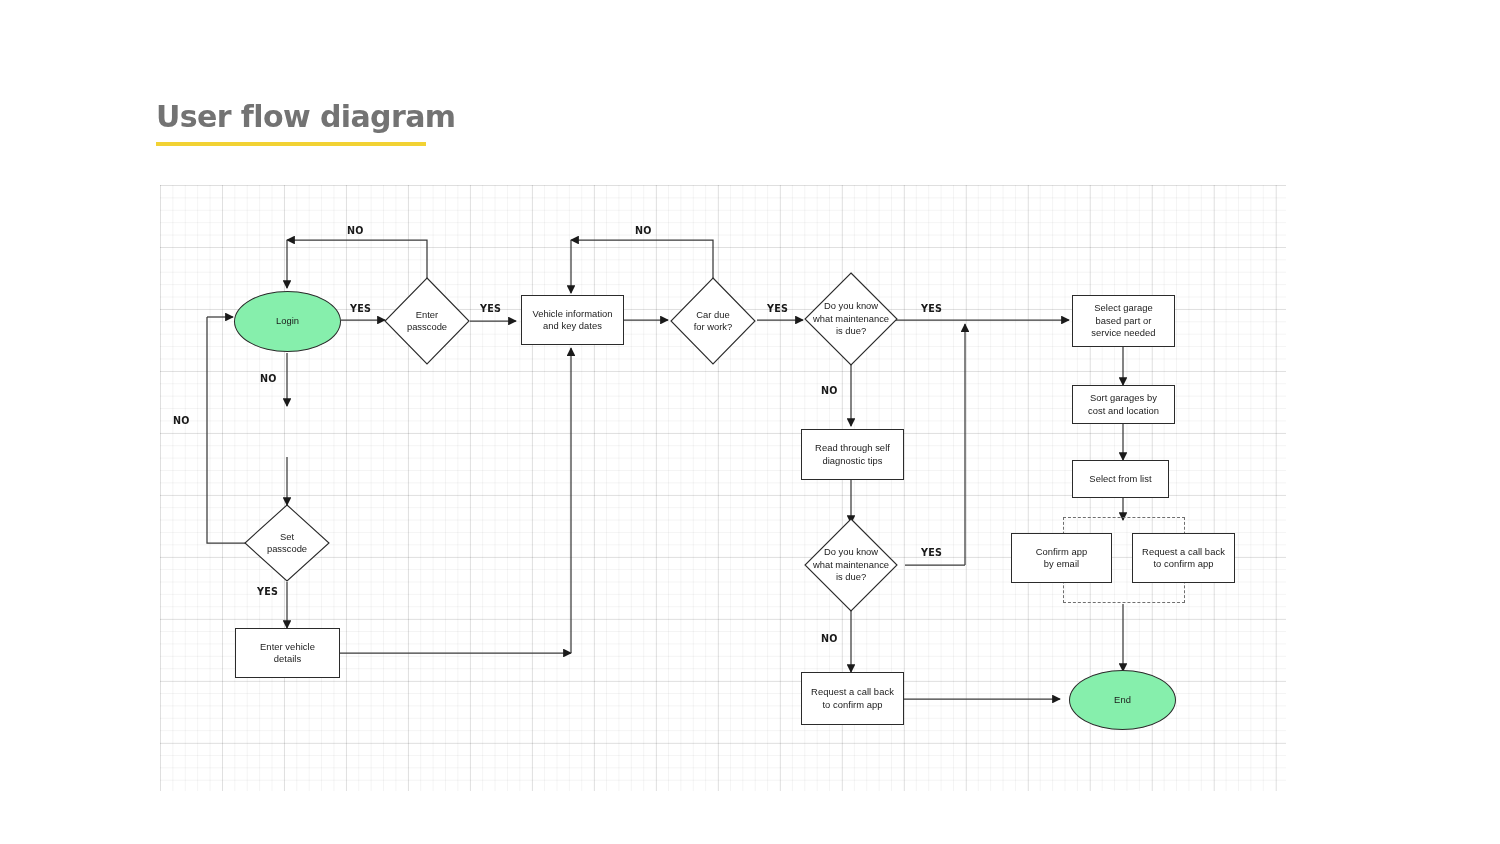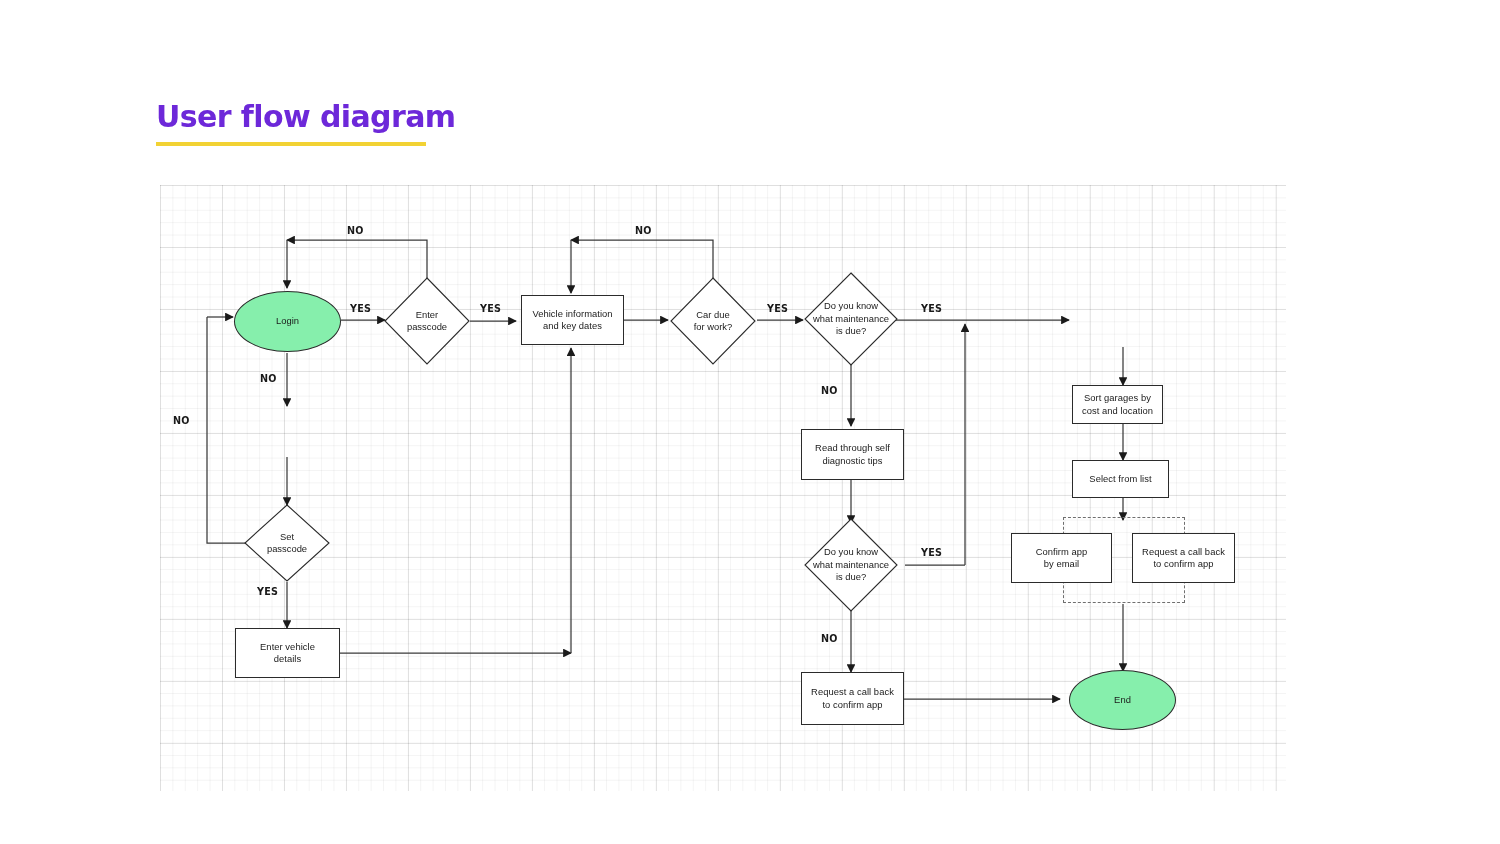--- a/index.html
+++ b/index.html
@@ -26,21 +26,21 @@
     position: absolute;
     left: 156px;
     top: 100px;
     width: 600px;
   }
   #page-title {
     font-family: "DejaVu Sans", sans-serif;
     font-size: 30px;
     font-weight: bold;
     letter-spacing: -0.6px;
-    color: #6d28d9;
+    color: #737373;
     margin: 0;
     line-height: 34px;
   }
   #title-underline {
     margin-top: 8px;
     width: 270px;
     height: 4px;
     background: #f2d233;
   }
   
@@ -285,22 +285,29 @@
       </div>
     </div>
 
     <div class="node node-rect" style="left:641px; top:487px; width:103px; height:53px;">
       <div>
         <div>Request a call back</div>
         <div>to confirm app</div>
       </div>
     </div>
 
-
-    <div class="node node-rect" style="left:912px; top:200px; width:91px; height:39px;">
+    <div class="node node-rect" style="left:912px; top:110px; width:103px; height:52px;">
+      <div>
+        <div>Select garage</div>
+        <div>based part or</div>
+        <div>service needed</div>
+      </div>
+    </div>
+
+    <div class="node node-rect" style="left:912px; top:200px; width:103px; height:39px;">
       <div>
         <div>Sort garages by</div>
         <div>cost and location</div>
       </div>
     </div>
 
     <div class="node node-rect" style="left:912px; top:275px; width:97px; height:38px;">
       <span>Select from list</span>
     </div>
 

